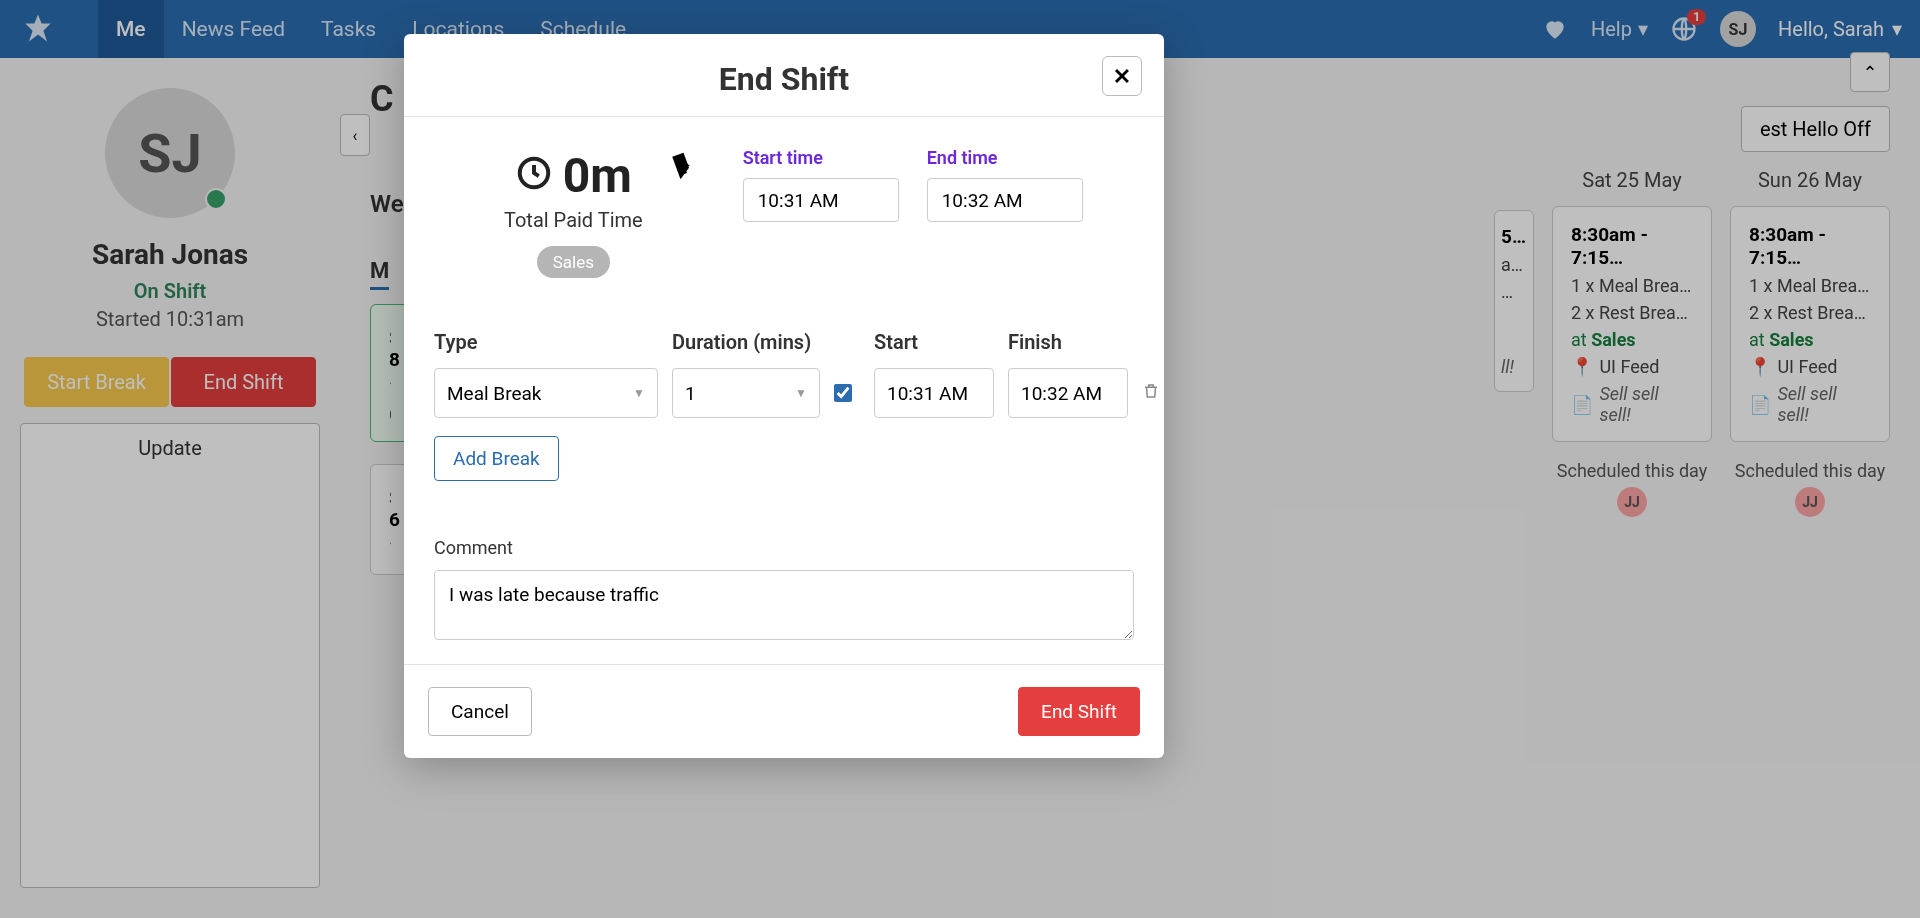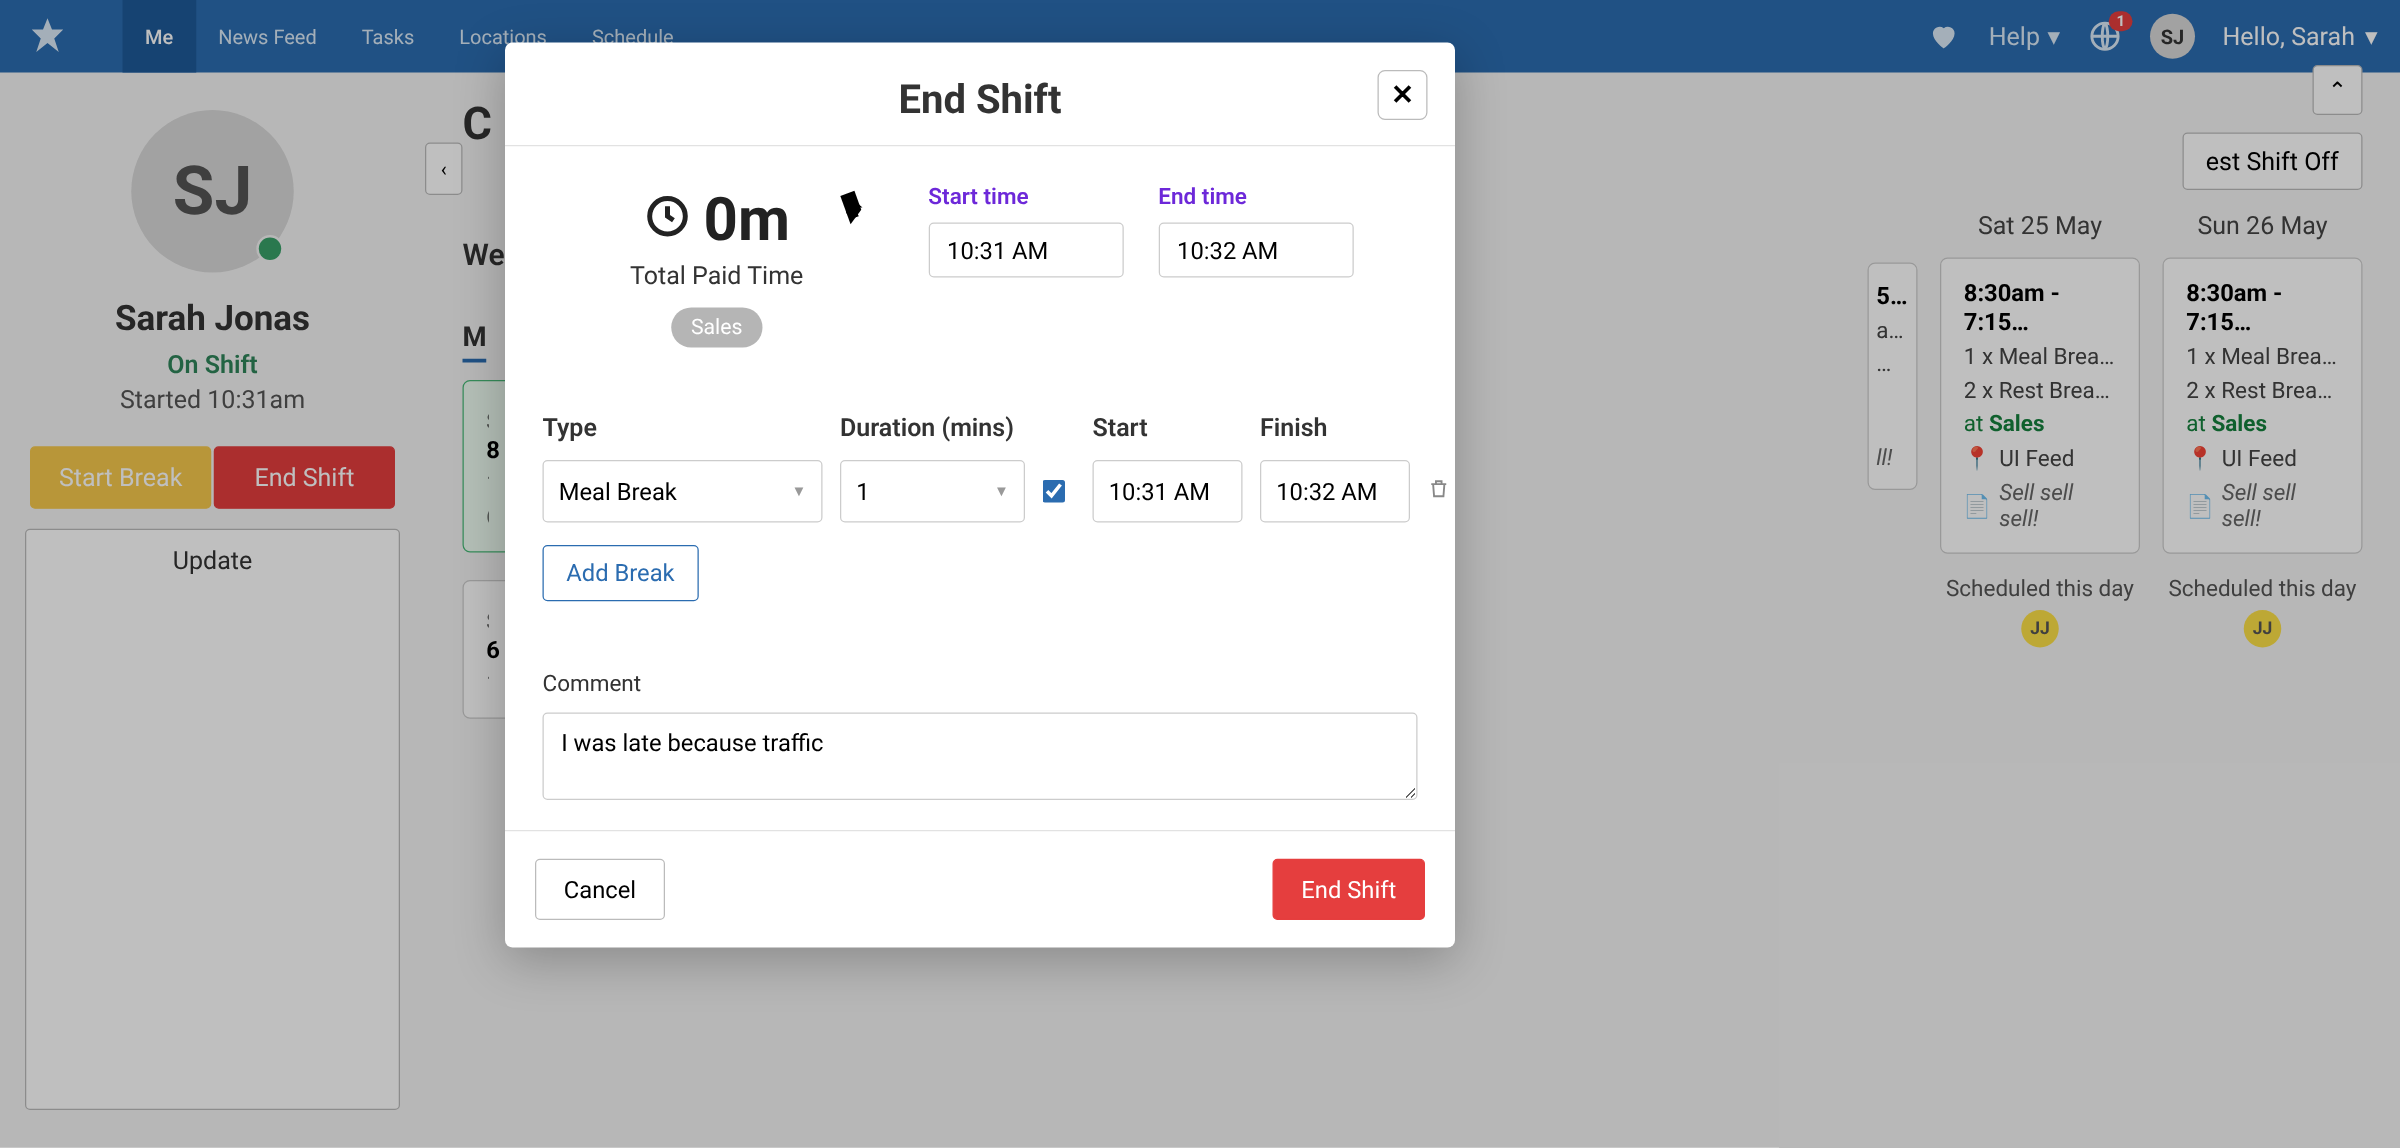--- a/index.html
+++ b/index.html
@@ -2,21 +2,21 @@
 <html><head>
 <meta charset="utf-8">
 <style>
   * { box-sizing: border-box; margin: 0; padding: 0; font-family: -apple-system, BlinkMacSystemFont, "Segoe UI", Roboto, Helvetica, Arial, sans-serif; }
   body { background: #f5f5f5; width: 1920px; height: 918px; overflow: hidden; position: relative; }
 
   
   .topnav { height: 58px; background: #2b6cb0; display: flex; align-items: center; color: #fff; padding: 0 18px; }
   .brand-icon { width: 40px; height: 40px; margin-right: 40px; display:flex; align-items:center; justify-content:center;}
   .brand-icon svg { width: 36px; height: 36px; }
-  .navlink { padding: 12px 18px; height: 58px; display:flex; align-items:center; font-size: 16px; color: #dbeaf7; cursor:pointer; }
+  .navlink { padding: 12px 18px; height: 58px; display:flex; align-items:center; font-size: 21px; color: #dbeaf7; cursor:pointer; }
   .navlink.active { background:#1e5a99; color:#fff; font-weight:500;}
   .nav-spacer { flex: 1; }
   .nav-right { display:flex; align-items:center; gap:22px; }
   .nav-icon { width:28px; height:28px; color:#dbeaf7; position:relative; display:flex; align-items:center; justify-content:center;}
   .badge-dot { position:absolute; top:-6px; right:-8px; background:#e53e3e; color:#fff; font-size:12px; border-radius:10px; padding:1px 6px; font-weight:bold;}
   .help-link { color:#dbeaf7; font-size:20px; display:flex; align-items:center; gap:6px;}
   .avatar-sm { width:36px; height:36px; border-radius:50%; background:#d8d8d8; color:#333; display:flex; align-items:center; justify-content:center; font-weight:bold; font-size:16px;}
   .greeting { color:#fff; font-size:20px; display:flex; align-items:center; gap:8px;}
 
   
@@ -39,21 +39,21 @@
   .day-tab { font-size:22px; font-weight:700; color:#333; margin-top:40px; border-bottom:3px solid #2b6cb0; display:inline-block; padding-bottom:4px;}
   .shift-card { border:1px solid #ccc; border-radius:6px; padding:16px 18px; margin-top:14px; width:160px; background:#fff;}
   .shift-card.green { border-color:#48bb78; background:#f0fff4;}
   .shift-time { font-weight:700; font-size:19px;}
   .shift-line { font-size:18px; color:#444; margin-top:6px; white-space:nowrap; overflow:hidden; text-overflow:ellipsis;}
   .shift-at { font-size:18px; color:#15803d; margin-top:6px;}
   .shift-at b{font-weight:700;}
   .shift-icon-row{display:flex;align-items:center;gap:6px;margin-top:6px;font-size:18px;color:#444;}
   .shift-note{font-style:italic;color:#666;}
   .sched-below{font-size:18px;color:#555;text-align:center;margin-top:18px;}
-  .jj-chip{width:30px;height:30px;border-radius:50%;background:#fde047;display:inline-flex;align-items:center;justify-content:center;font-size:14px;font-weight:bold;color:#555;margin-top:6px;}
+  .jj-chip{width:30px;height:30px;border-radius:50%;background:#fca5a5;display:inline-flex;align-items:center;justify-content:center;font-size:14px;font-weight:bold;color:#555;margin-top:6px;}
   .right-cards{position:absolute;right:30px;top:110px;display:flex;gap:18px;}
   .right-cards .col{ }
   .request-timeoff{position:absolute;right:30px;top:48px;background:#fff;border:1px solid #bbb;border-radius:4px;padding:10px 18px;font-size:20px;}
   .caret-box{position:absolute;right:30px;top:-6px;width:40px;height:40px;border:1px solid #bbb;border-radius:4px;background:#fff;display:flex;align-items:center;justify-content:center;font-size:18px;}
 
   
   .overlay { position:absolute; inset:0; background:rgba(0,0,0,0.25); }
   .modal { position:absolute; left:404px; top:34px; width:760px; background:#fff; border-radius:6px; box-shadow:0 10px 40px rgba(0,0,0,0.25); }
   .modal-header { display:flex; align-items:center; justify-content:center; padding:26px 30px 18px; position:relative; border-bottom:1px solid #e2e2e2;}
   .modal-title { font-size:32px; font-weight:700; color:#333;}
@@ -140,21 +140,21 @@
       <div class="btn btn-red">End Shift</div>
     </div>
     <div class="btn btn-outline">Update</div>
   </div>
 
   <div class="main">
     <div class="caret-box">
         <span>⌃</span>
       </div>
     <div class="section-title">C</div>
-    <div class="request-timeoff">est Shift Off</div>
+    <div class="request-timeoff">est Hello Off</div>
     <div style="position:absolute;left:0;top:56px;border:1px solid #bbb;border-radius:4px;background:#fff;width:30px;height:42px;display:flex;align-items:center;justify-content:center;">
         <span>‹</span>
       </div>
     <div class="week-letter" style="margin-top:70px;">We</div>
     <div class="day-tab">M</div>
 
     <div class="shift-card green" style="width:40px;">
       <div class="shift-line">S</div>
       <div class="shift-time">8</div>
       <div class="shift-line">1</div>

